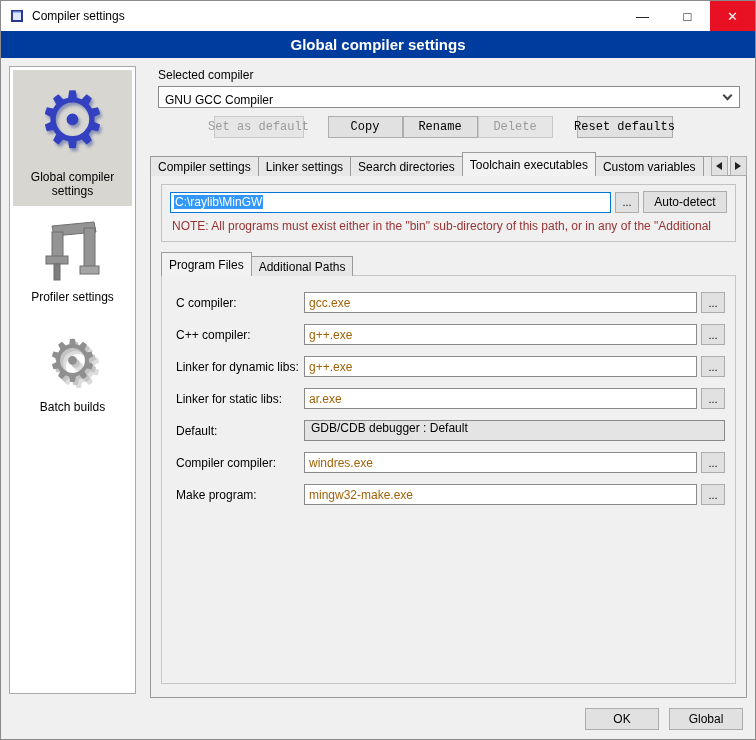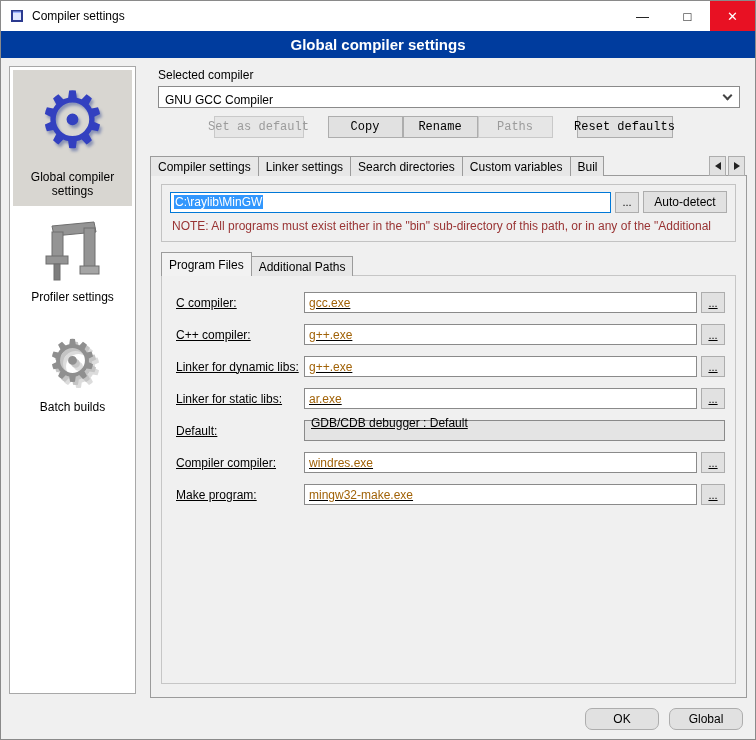--- a/index.html
+++ b/index.html
@@ -68,32 +68,32 @@
   .dir-row{display:flex;align-items:center;margin-top:2px;}
   .fake-input{flex:1;height:21px;border:1px solid #0078d7;background:#fff;display:flex;
     align-items:center;padding:0 3px;}
   .fake-input .sel{background:#3297fd;color:#fff;padding:0 1px;}
   .browse-btn{width:24px;height:21px;margin-left:4px;font-size:11px;}
   .autodetect{width:84px;height:22px;margin-left:4px;padding:0;}
   .note{margin:6px 2px 2px;color:#993333;white-space:nowrap;overflow:hidden;}
   
   .subtabstrip{display:flex;align-items:flex-end;margin:12px 0 0 10px;height:22px;position:relative;z-index:2;}
   .subpanel{flex:1;margin:0 10px 12px;border:1px solid #c6c6c6;position:relative;top:-1px;
-    padding:16px 10px 0 14px;background:#f0f0f0;text-decoration:underline;}
+    padding:16px 10px 0 14px;background:#f0f0f0;}
   .field-row{display:flex;align-items:center;margin-bottom:11px;}
   .field-label{flex:0 0 128px;width:128px;}
   .field-input{flex:1;height:21px;border:1px solid #8a8a8a;background:#fff;padding:0 4px;
     font-family:"Liberation Sans",sans-serif;font-size:12px;color:#a16207;min-width:0;}
   .field-browse{width:24px;height:21px;margin-left:4px;font-size:11px;}
   .field-combo{flex:1;height:21px;border:1px solid #8a8a8a;background:#e4e4e4;display:flex;
-    align-items:center;padding:0 22px 16px 6px;position:relative;}
+    padding:0 22px 16px 6px;position:relative;}
   
   .footer{flex:0 0 40px;display:flex;align-items:center;justify-content:flex-end;
     gap:10px;padding-right:12px;}
-  .footer .btn{width:74px;padding:0;border-radius:7px;}
+  .footer .btn{width:74px;padding:0;}
 </style>
 </head>
 <body>
 
 <div class="window">
 
   <div class="titlebar">
     <svg class="app-icon" viewBox="0 0 14 14">
       <rect x="1" y="1" width="12" height="12" fill="#2b3a8f"></rect>
       <rect x="3" y="4" width="8" height="7" fill="#dfe6ff"></rect>
@@ -142,29 +142,30 @@
       <div class="combo main-combo">
         <span>GNU GCC Compiler</span>
         <span class="chev"></span>
       </div>
 
       <div class="btnrow">
         <div class="btn disabled w90">Set as default</div>
         <div class="gap24"></div>
         <div class="btn w75">Copy</div>
         <div class="btn w75">Rename</div>
-        <div class="btn disabled w75">Paths</div>
+        <div class="btn disabled w75">Delete</div>
         <div class="gap24"></div>
         <div class="btn w96">Reset defaults</div>
       </div>
 
       <div class="tabstrip">
         <div class="tab">Compiler settings</div>
         <div class="tab">Linker settings</div>
         <div class="tab">Search directories</div>
+        <div class="tab active">Toolchain executables</div>
         <div class="tab">Custom variables</div>
         <div class="tab truncated">Buil</div>
         <div class="tabscroll">
           <div class="scrollbtn">
               <span class="tri-left"></span>
             </div>
           <div class="scrollbtn">
               <span class="tri-right"></span>
             </div>
         </div>

